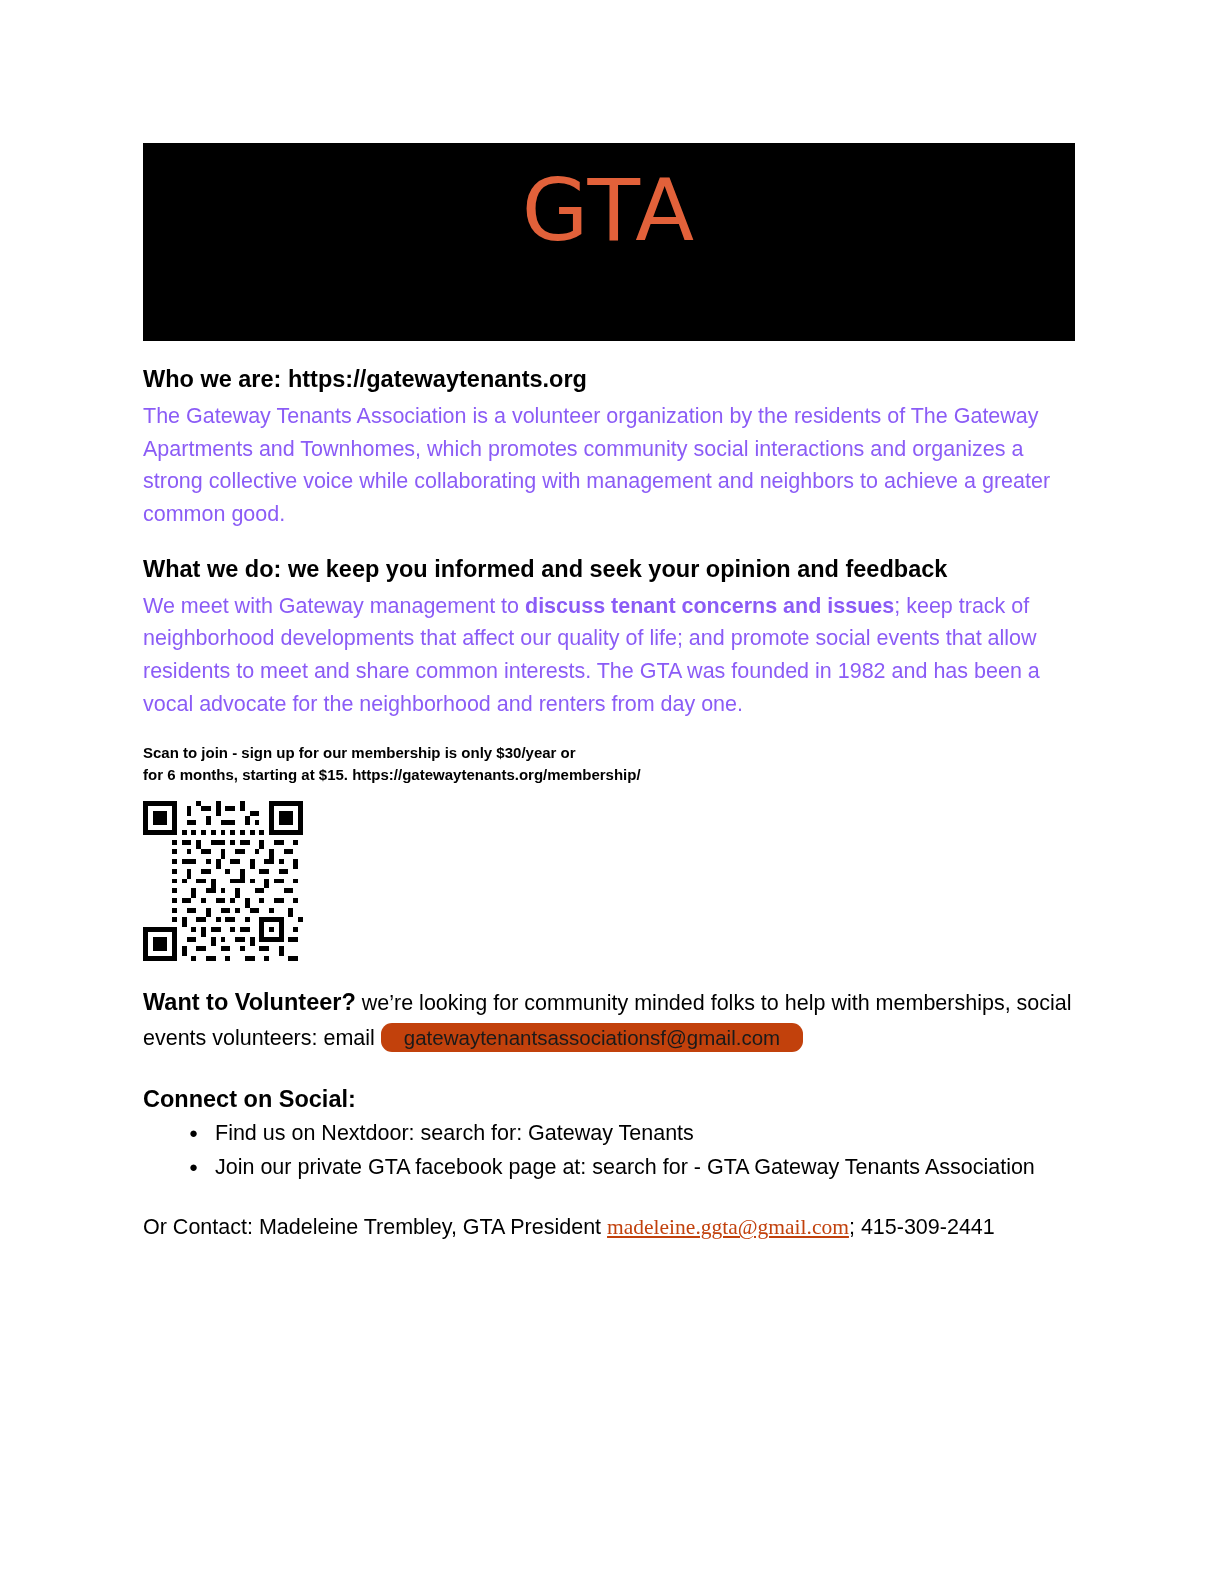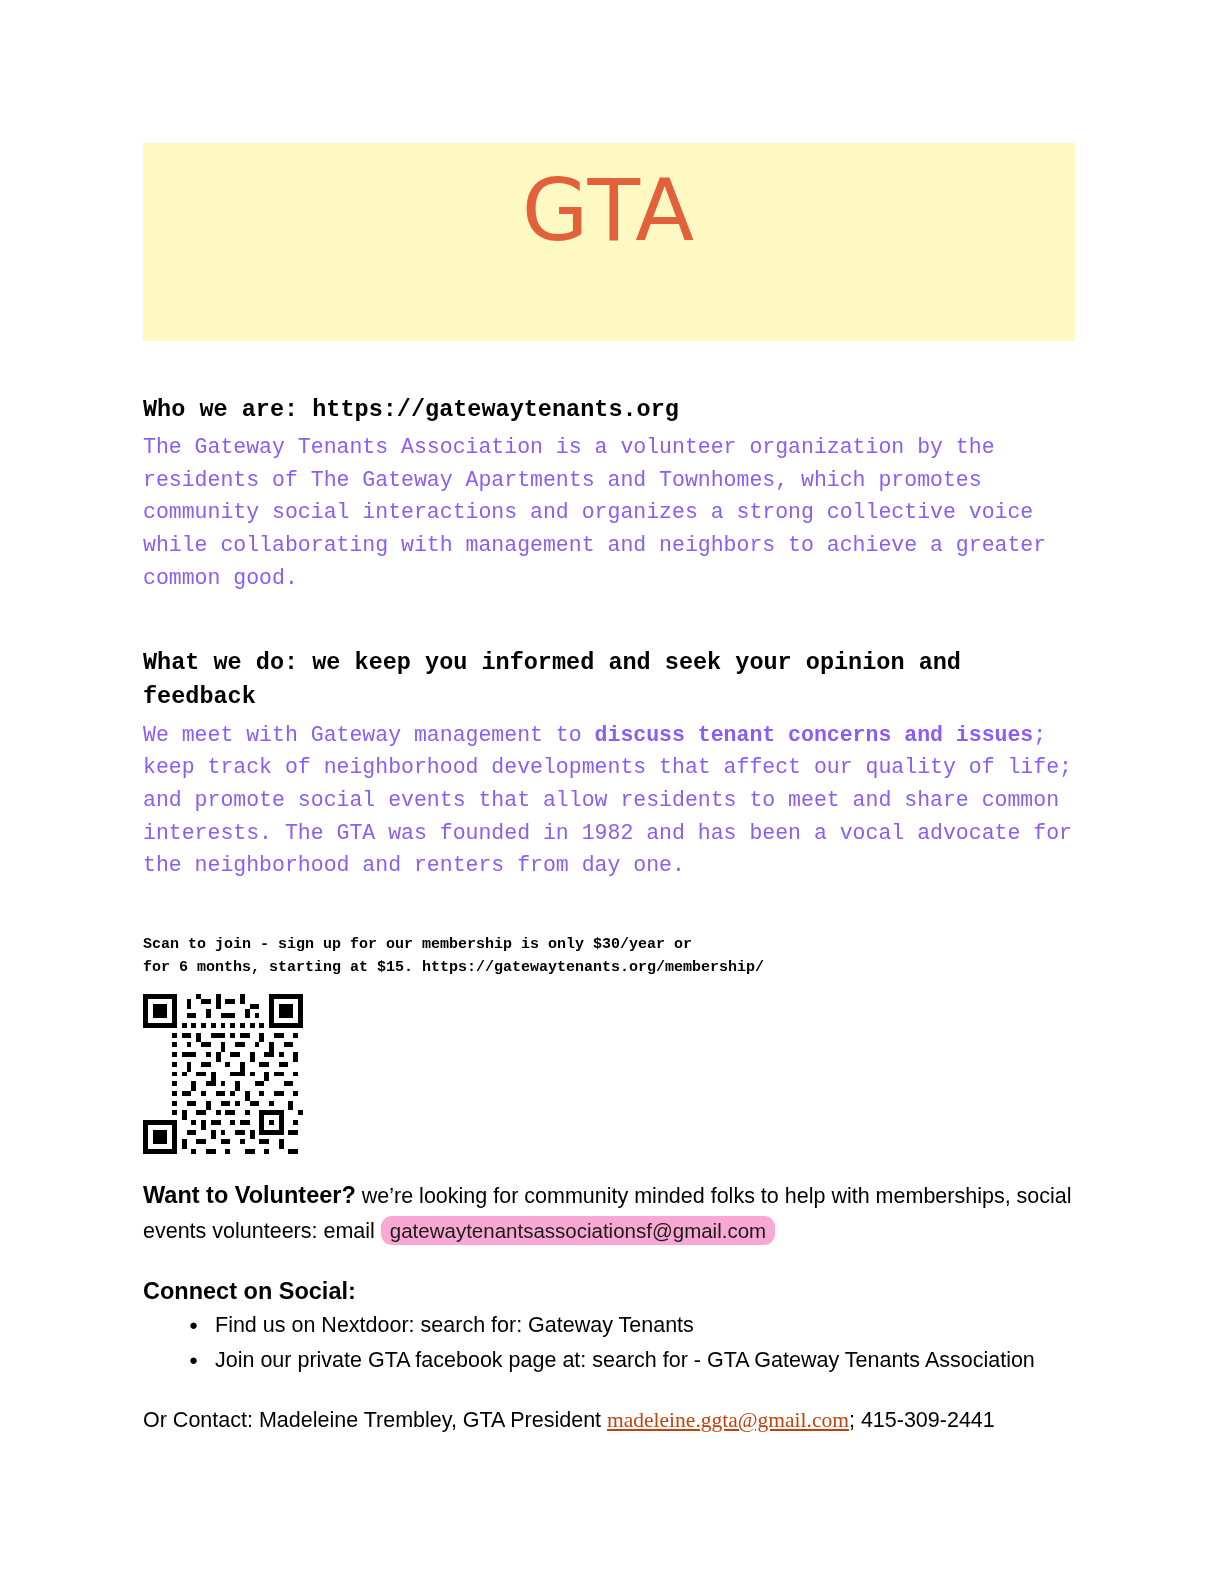--- a/index.html
+++ b/index.html
@@ -26,21 +26,21 @@
     position: absolute;
     left: 143px;
     top: 143px;
     width: 935px;
   }
 
   
   .logo-banner {
     width: 932px;
     height: 198px;
-    background: #fef9c3;
+    background: #000000;
     position: relative;
     overflow: hidden;
   }
   .logo-gta {
     position: absolute;
     left: 0;
     right: 0;
     top: 24px;
     text-align: center;
     font-family: "DejaVu Sans", sans-serif;
@@ -58,21 +58,21 @@
     text-align: center;
     font-family: "DejaVu Sans", sans-serif;
     font-size: 29px;
     font-weight: 400;
     letter-spacing: 7px;
     color: #d7603c;
     line-height: 1;
   }
 
   
-  .block { margin-top: 52px; font-family: Liberation Mono, monospace; }
+  .block { margin-top: 21px; }
   h2.head {
     font-size: 23.5px;
     font-weight: bold;
     margin: 0 0 4px 0;
     line-height: 1.45;
     color: #000;
   }
   p.body {
     font-size: 21.5px;
     line-height: 1.52;
@@ -97,23 +97,23 @@
   .qr-wrap svg { display: block; }
 
   
   .volunteer {
     margin-top: 22px;
     font-size: 21.5px;
     line-height: 1.62;
   }
   .volunteer b { font-size: 23.5px; }
   .email-chip {
-    background: #f9a8d4;
+    background: #c2410c;
     border-radius: 11px;
-    padding: 3px 9px;
+    padding: 3px 23px;
     font-size: 20.5px;
     color: #1a1a1a;
     white-space: nowrap;
   }
 
   
   .social-head {
     margin-top: 30px;
     font-size: 23.5px;
     font-weight: bold;

